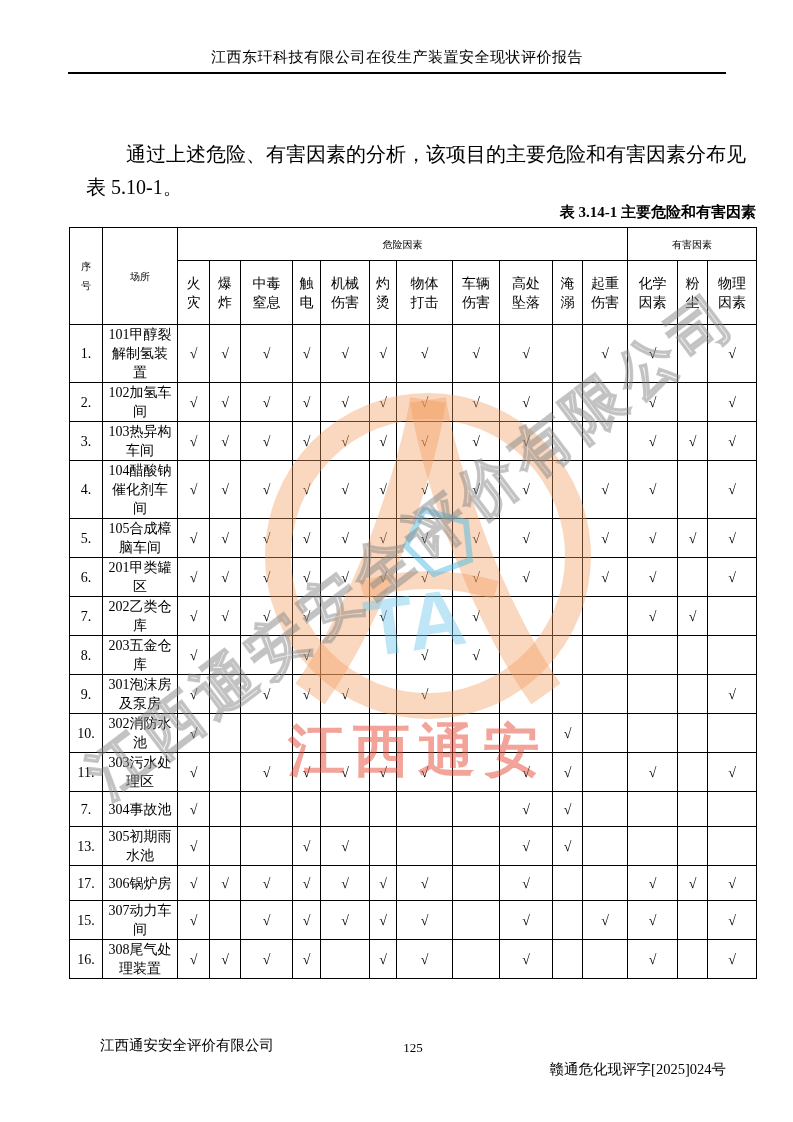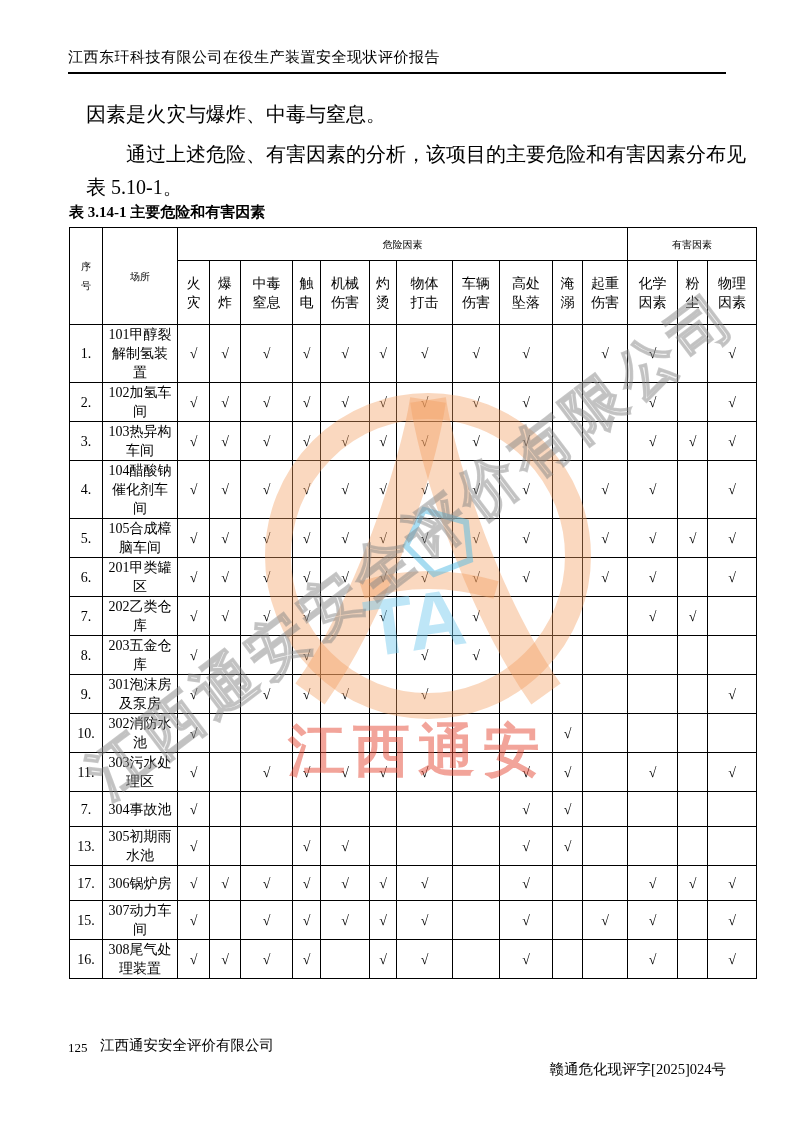--- a/index.html
+++ b/index.html
@@ -1,49 +1,49 @@
 <!DOCTYPE html>
 <html><head>
 <meta charset="utf-8">
 <style>
   html,body{margin:0;padding:0;background:#e8e8e8;}
   .page{position:relative;width:793px;height:1122px;background:#ffffff;margin:0 auto;
         font-family:"Liberation Serif",serif;color:#000;overflow:hidden;}
 
   
-  .doc-title{position:absolute;top:48px;left:68px;width:658px;
+  .doc-title{position:absolute;top:48px;left:68px;width:658px;text-align:center;
              font-size:15px;letter-spacing:.5px;white-space:nowrap;}
   .rule{position:absolute;top:72px;left:68px;width:658px;height:0;border-top:2px solid #000;}
 
   
   .para{position:absolute;font-size:20px;white-space:nowrap;line-height:24px;}
   .p1{left:86px;top:102px;}
   .p2{left:126px;top:142px;text-align:center;}
   .p3{left:86px;top:175px;}
 
   
-  .tbl-title{position:absolute;top:203px;left:69px;width:687px;text-align:left;
+  .tbl-title{position:absolute;top:203px;left:69px;width:687px;text-align:right;
              font-size:15px;font-weight:bold;}
   table.main{position:absolute;top:227px;left:69px;width:687px;border-collapse:collapse;
              table-layout:fixed;z-index:1;background:transparent;}
   table.main td{border:1px solid #000;text-align:center;vertical-align:middle;
                 padding:0 3px;font-size:14px;line-height:19px;}
   tr.group-row{height:33px;}
   tr.group-row td{font-size:10px;}
   tr.factor-row{height:64px;}
   td.fh{white-space:pre-line;line-height:24px;font-size:14.5px;}
   td.corner{white-space:pre-line;line-height:24px;font-size:14.5px;}
   tbody tr{height:35px;}
   td.no{font-size:13.5px;}
   td.place{word-break:break-all;}
   td.chk{font-size:15px;}
 
   
   .footer-left{position:absolute;left:100px;top:1036px;font-size:14.5px;white-space:nowrap;}
-  .footer-page{position:absolute;left:68px;top:1040px;width:658px;font-size:13px;}
+  .footer-page{position:absolute;left:84px;top:1040px;width:658px;text-align:center;font-size:13px;}
   .footer-right{position:absolute;right:67px;top:1060px;font-size:14.5px;white-space:nowrap;}
 
   
   .wm{position:absolute;pointer-events:none;}
   .wm-circle{left:252px;top:372px;width:356px;height:360px;z-index:3;}
   .wm-blue{left:362px;top:498px;width:120px;height:170px;z-index:4;}
   .wm-diag{left:-13px;top:505px;width:850px;height:80px;line-height:80px;text-align:center;
            font-size:60px;letter-spacing:6px;font-weight:bold;transform:rotate(-37deg);
            color:rgba(130,130,130,0.10);-webkit-text-stroke:1.5px rgba(135,135,135,0.45);
            font-family:"Liberation Sans",sans-serif;z-index:4;white-space:nowrap;}
@@ -51,21 +51,20 @@
           color:rgba(229,73,53,0.5);font-family:Liberation Sans, sans-serif;z-index:5;white-space:nowrap;}
 </style>
 </head>
 <body>
 
 <div class="page">
 
   <div class="doc-title">江西东玕科技有限公司在役生产装置安全现状评价报告</div>
   <div class="rule"></div>
 
-  <div class="para p1">因素是火灾与爆炸、中毒与窒息。</div>
   <div class="para p2">通过上述危险、有害因素的分析，该项目的主要危险和有害因素分布见</div>
   <div class="para p3">表 5.10-1。</div>
 
   <div class="tbl-title">表 3.14-1  主要危险和有害因素</div>
 
   <table class="main">
     <colgroup>
       <col style="width:33px">
         <col style="width:75px">
         <col style="width:32px">

